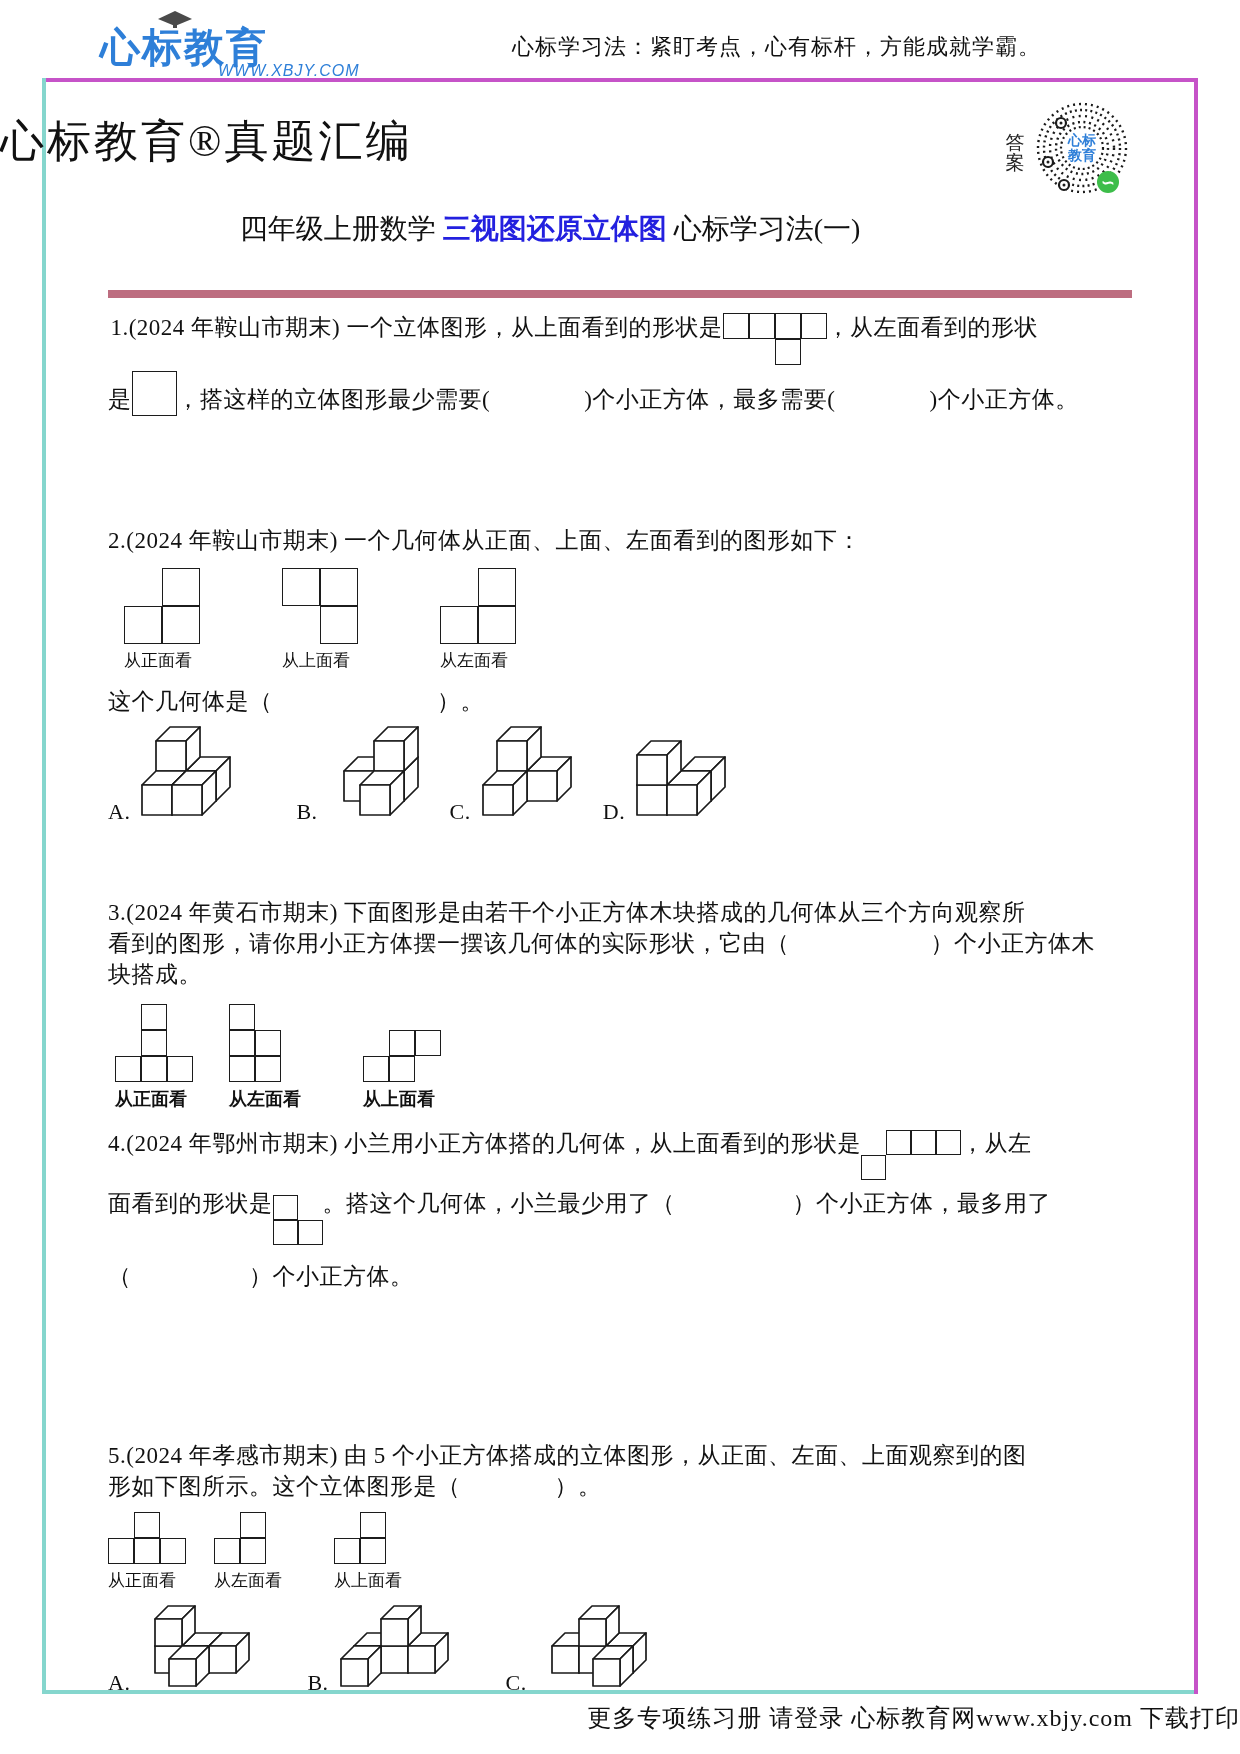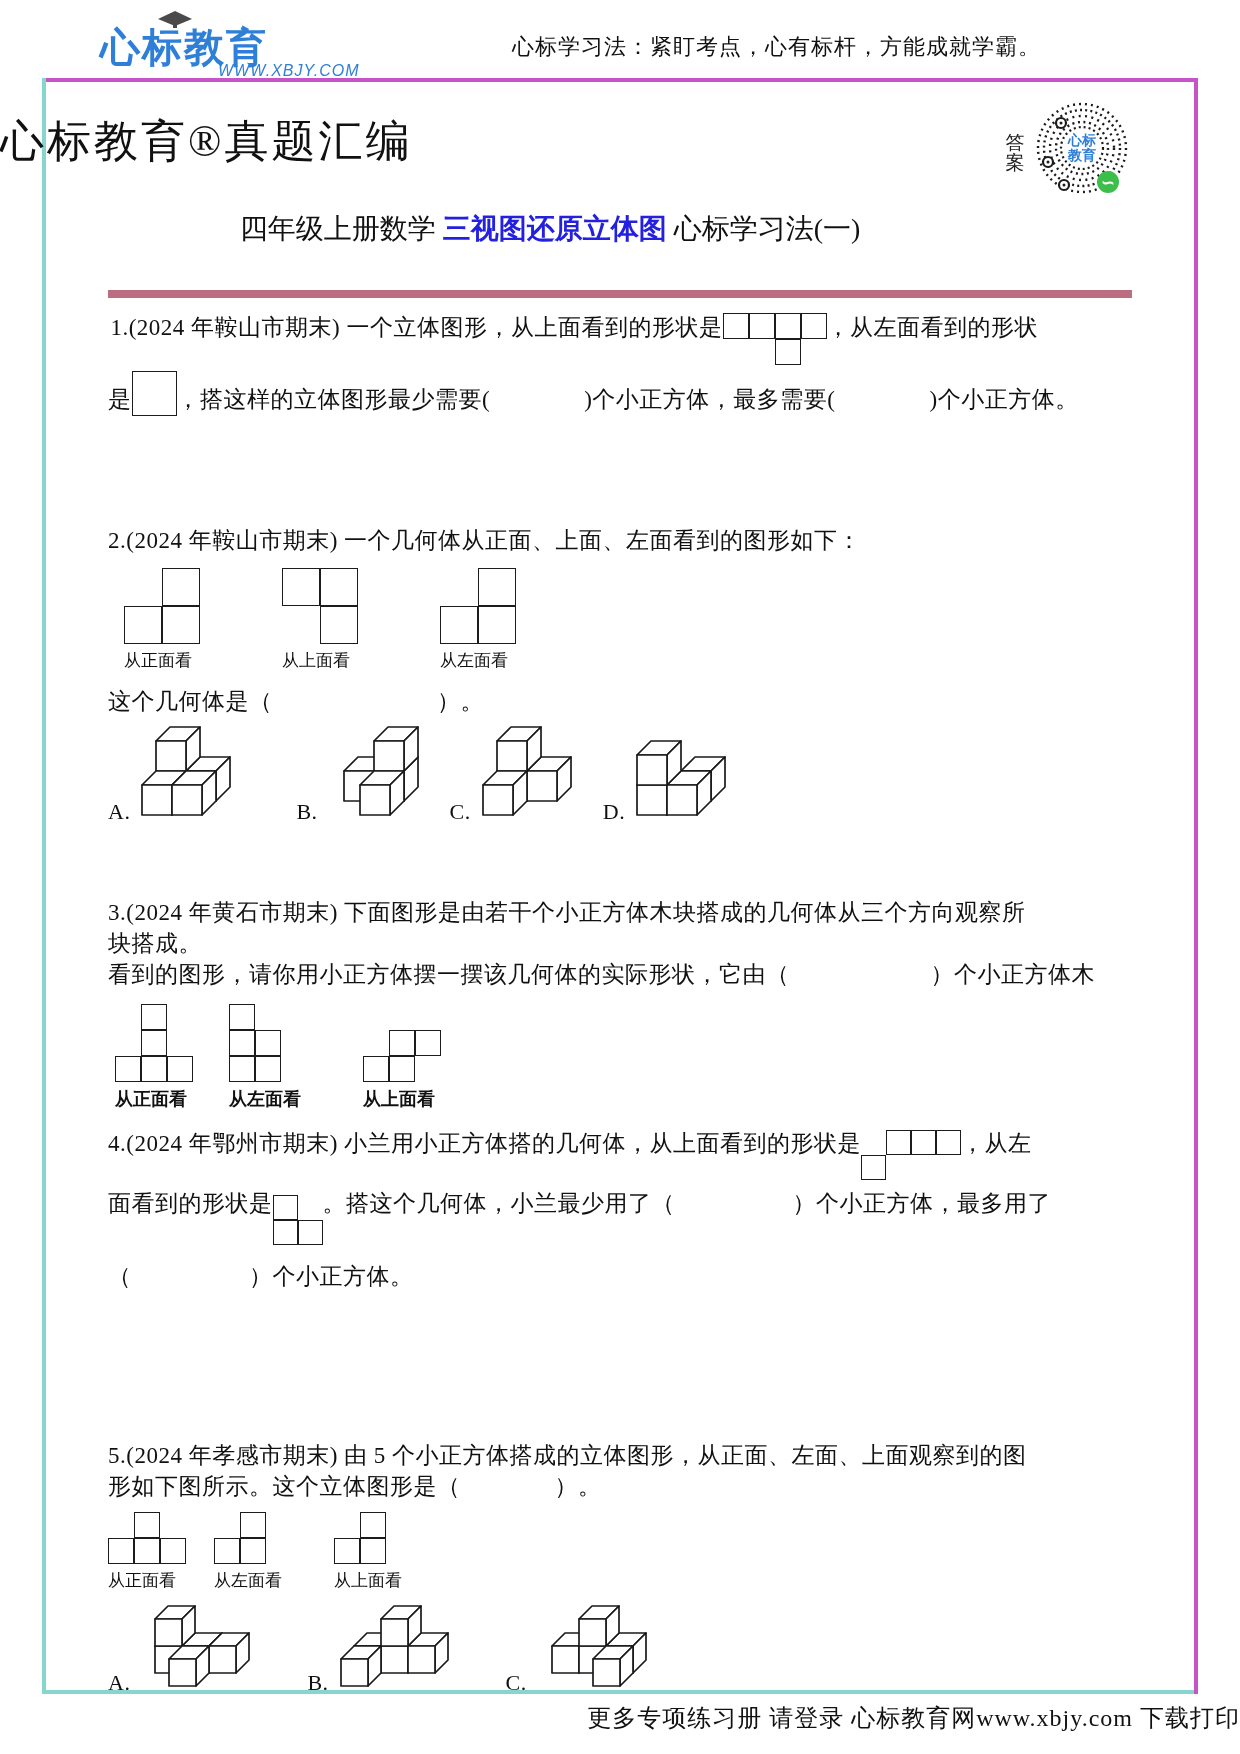--- a/index.html
+++ b/index.html
@@ -213,22 +213,22 @@
               <polygon points="2,30 16,16 46,16 32,30" fill="#fff" stroke="#1a1a1a" stroke-width="1.7" stroke-linejoin="round"></polygon>
               <polygon points="32,30 46,16 46,46 32,60" fill="#fff" stroke="#1a1a1a" stroke-width="1.7" stroke-linejoin="round"></polygon>
               <polygon points="2,30 32,30 32,60 2,60" fill="#fff" stroke="#1a1a1a" stroke-width="1.7" stroke-linejoin="round"></polygon>
             </svg></span>
       </div>
     </div>
   </div>
 
   <div class="q" style="top:893px;">
     <div class="qline" style="padding-top:4px;">3.(2024 年黄石市期末) 下面图形是由若干个小正方体木块搭成的几何体从三个方向观察所</div>
+    <div class="qline">看到的图形，请你用小正方体摆一摆该几何体的实际形状，它由（　　　　　　）个小正方体木</div>
     <div class="qline">块搭成。</div>
-    <div class="qline">看到的图形，请你用小正方体摆一摆该几何体的实际形状，它由（　　　　　　）个小正方体木</div>
     <div class="figrow" style="margin-top:14px;padding-left:7px;">
       <div class="figcol">
         <span class="inlinefig" style="display: inline-grid; grid-template-columns: repeat(3, 26px); grid-auto-rows: 26px;">
             <div></div>
             <div class="gcell"></div>
             <div></div>
             <div></div>
             <div class="gcell"></div>
             <div></div>
             <div class="gcell"></div>

